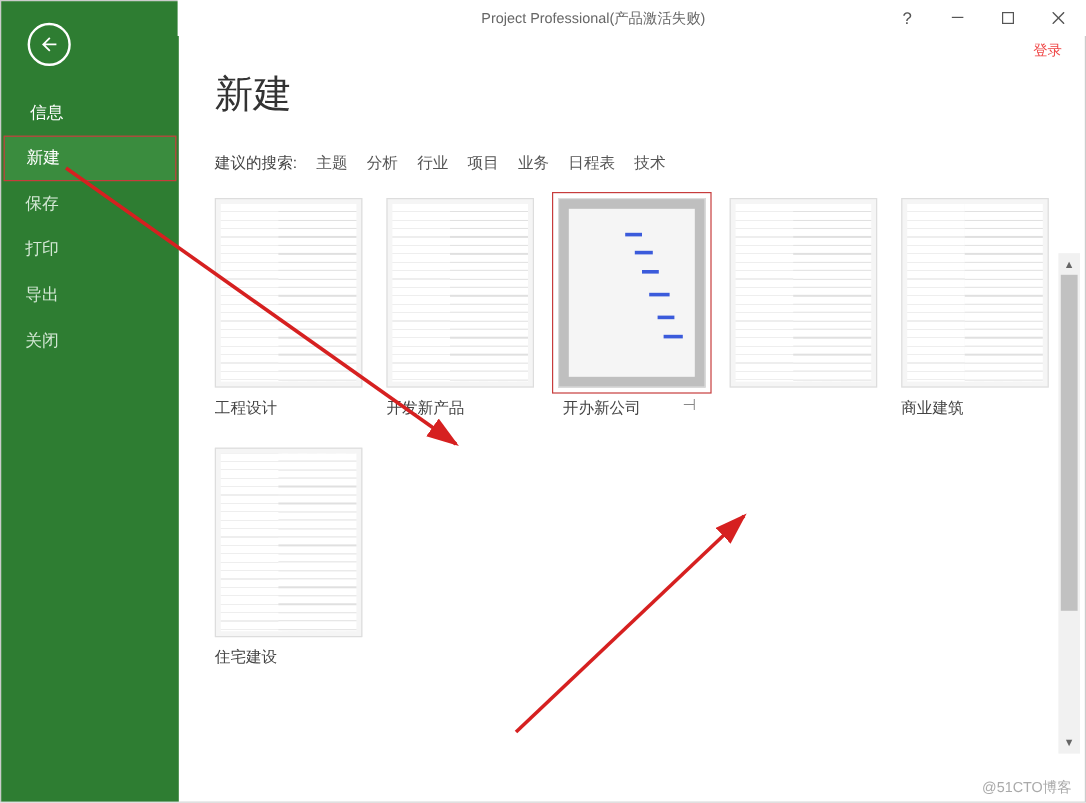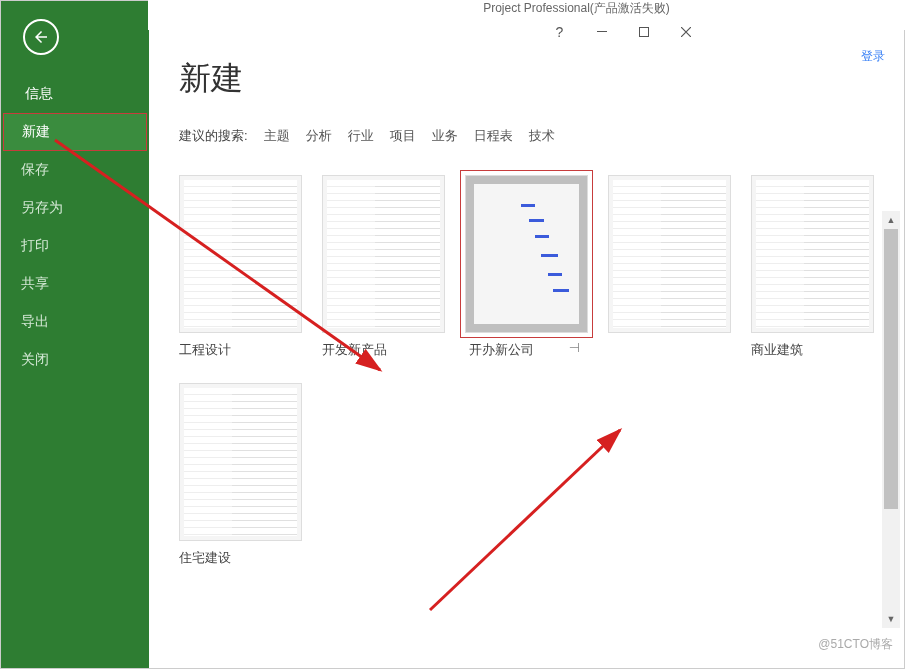--- a/index.html
+++ b/index.html
@@ -1,41 +1,41 @@
 <!DOCTYPE html>
 <html><head>
   <meta charset="utf-8">
   <style>
     * { margin: 0; padding: 0; box-sizing: border-box; }
     body { font-family: "Microsoft YaHei", "Segoe UI", sans-serif; font-size: 13px; color: #333; background: #fff; width: 905px; height: 669px; overflow: hidden; position: relative; }
     
     .window { display: flex; width: 100%; height: 100%; border: 1px solid #ccc; }
     
-    .titlebar { position: absolute; top: 0; left: 148px; right: 0; height: 30px; display: flex; align-items: center; justify-content: space-between; padding: 0 0 0 200px; background: #fff; border-bottom: none; z-index: 5; flex-direction: column; }
+    .titlebar { position: absolute; top: 0; left: 148px; right: 0; height: 30px; display: flex; align-items: center; justify-content: space-between; padding: 0 0 0 200px; background: #fff; border-bottom: none; z-index: 5; }
     .titlebar-title { flex: 1; text-align: center; font-size: 12px; color: #666; margin-left: -100px; }
     .titlebar-right { display: flex; align-items: center; gap: 12px; padding-right: 8px; }
     .titlebar-btn { width: 30px; height: 30px; display: flex; align-items: center; justify-content: center; color: #555; font-size: 14px; cursor: pointer; }
-    .signin { position: absolute; top: 48px; right: 20px; font-size: 12px; color: #3b82f6; cursor: pointer; z-index: 5; }
+    .signin { position: absolute; top: 34px; right: 20px; font-size: 12px; color: #ef4444; cursor: pointer; z-index: 5; }
     
     .sidebar { width: 148px; background: #2e7d32; color: #fff; display: flex; flex-direction: column; flex-shrink: 0; }
     .back-circle { width: 36px; height: 36px; border: 2px solid #fff; border-radius: 50%; display: flex; align-items: center; justify-content: center; margin: 18px 0 20px 22px; cursor: pointer; }
     .back-circle svg { fill: #fff; }
     .nav-item { padding: 10px 20px; font-size: 14px; color: #d4e8d5; cursor: pointer; }
     .nav-item.enabled { color: #fff; padding-left: 24px; }
     .nav-item.active { background: #3a8c3e; color: #fff; border: 1px solid #c73c3c; margin: 0 2px; padding: 9px 18px; }
     .nav-sep { height: 20px; }
     
     .main { flex: 1; padding: 56px 30px 20px 30px; position: relative; overflow: hidden; }
     .page-title { font-size: 32px; font-weight: 300; color: #333; margin-bottom: 26px; }
     
     .search-row { display: flex; align-items: center; border: 1px solid #bfbfbf; margin-bottom: 14px; }
     .search-input { flex: 1; border: none; padding: 8px 10px; font-size: 13px; outline: none; color: #666; }
     .search-btn { width: 34px; height: 32px; display: flex; align-items: center; justify-content: center; cursor: pointer; color: #2e7d32; }
     
-    .suggest-row { display: flex; align-items: flex-start; gap: 16px; font-size: 13px; color: #555; margin-bottom: 30px; }
+    .suggest-row { display: flex; align-items: flex-start; gap: 16px; font-size: 13px; color: #555; margin-bottom: 20px; }
     .suggest-label { color: #444; }
     .suggest-link { color: #555; cursor: pointer; }
     
     .templates { display: grid; grid-template-columns: repeat(5, 1fr); gap: 24px 20px; }
     .template-card { display: flex; flex-direction: column; cursor: pointer; }
     .template-thumb { width: 100%; height: 158px; background: #f5f5f5; border: 1px solid #ddd; position: relative; overflow: hidden; }
     .template-thumb.gantt::before { content: ""; position: absolute; left: 4px; top: 4px; width: 42%; height: calc(100% - 8px); background: repeating-linear-gradient(to bottom, #fff 0, #fff 6px, #eee 6px, #eee 7px); }
     .template-thumb.gantt::after { content: ""; position: absolute; right: 4px; top: 4px; width: 54%; height: calc(100% - 8px); background: repeating-linear-gradient(to bottom, #fff 0, #fff 6px, #e0e0e0 6px, #e0e0e0 7px), repeating-linear-gradient(to right, rgba(0,0,0,0) 0, rgba(0,0,0,0) 8px, #eee 8px, #eee 16px); }
     .gantt-bars { position: absolute; right: 4px; top: 8px; width: 54%; height: calc(100% - 16px); }
     .gbar { position: absolute; height: 3px; background: #3b5bdb; }
@@ -48,38 +48,36 @@
     
     .scrollbar { position: absolute; right: 0; top: 0; width: 18px; height: 100%; background: #f1f1f1; display: flex; flex-direction: column; }
     .scroll-arrow { height: 18px; display: flex; align-items: center; justify-content: center; color: #666; font-size: 9px; cursor: pointer; }
     .scroll-track { flex: 1; position: relative; }
     .scroll-thumb { position: absolute; top: 0; left: 2px; right: 2px; height: 280px; background: #c1c1c1; cursor: pointer; }
     
     .scroll-area { position: absolute; right: 4px; top: 210px; bottom: 40px; width: 18px; }
     
     .arrow-line { position: absolute; pointer-events: none; z-index: 10; }
     
-    .watermark { position: absolute; bottom: 16px; right: 12px; font-size: 12px; color: #aaa; }
+    .watermark { position: absolute; bottom: 4px; right: 12px; font-size: 12px; color: #aaa; }
   </style>
 </head>
 <body>
 
 <div class="window">
   <div class="sidebar">
     <div class="back-circle">
       <svg width="18" height="18" viewBox="0 0 24 24">
           <path d="M20 11H7.83l5.59-5.59L12 4l-8 8 8 8 1.41-1.41L7.83 13H20v-2z"></path>
         </svg>
     </div>
     <div class="nav-item enabled">信息</div>
     <div class="nav-item active">新建</div>
     <div class="nav-item">保存</div>
-    <div class="nav-item">另存为</div>
     <div class="nav-item">打印</div>
-    <div class="nav-item">共享</div>
     <div class="nav-item">导出</div>
     <div class="nav-item">关闭</div>
     <div class="nav-sep"></div>
   </div>
 
   <div class="titlebar">
     <div class="titlebar-title">Project Professional(产品激活失败)</div>
     <div class="titlebar-right">
       <div class="titlebar-btn">?</div>
       <div class="titlebar-btn">

